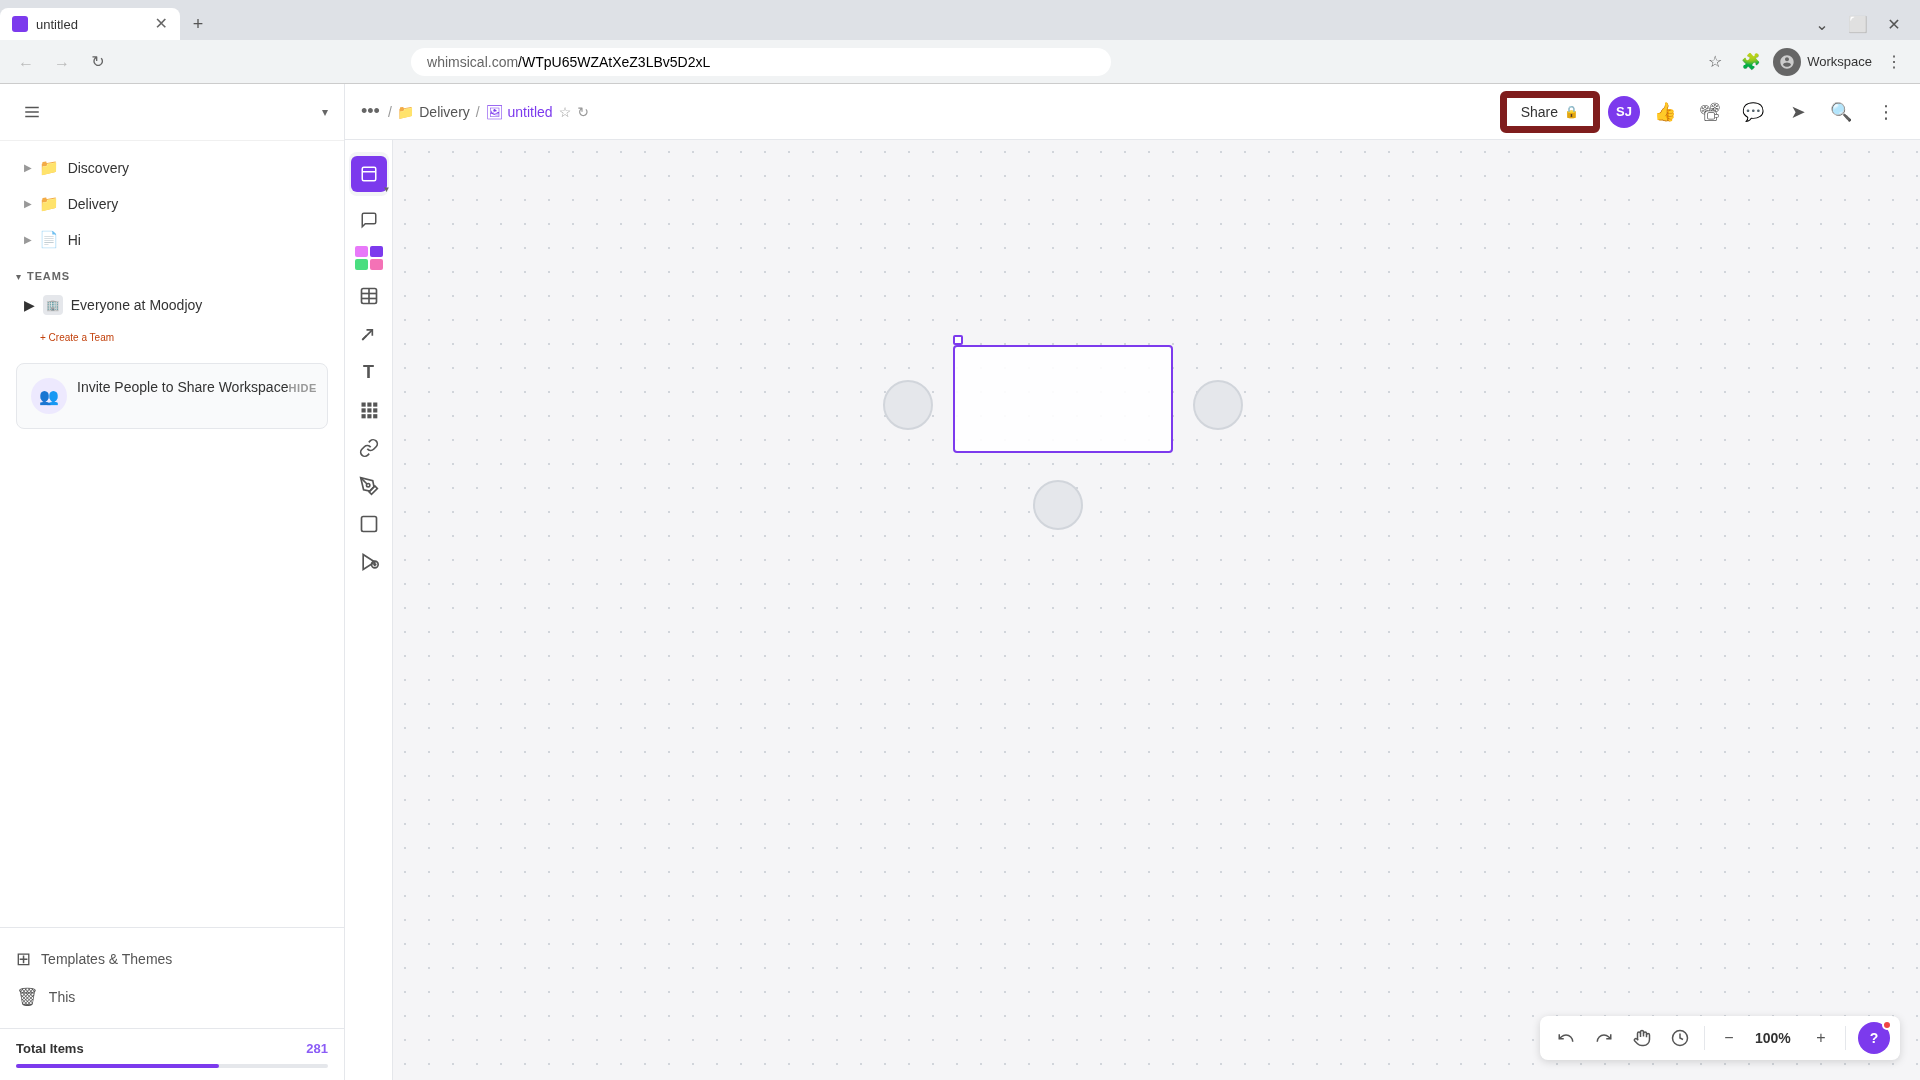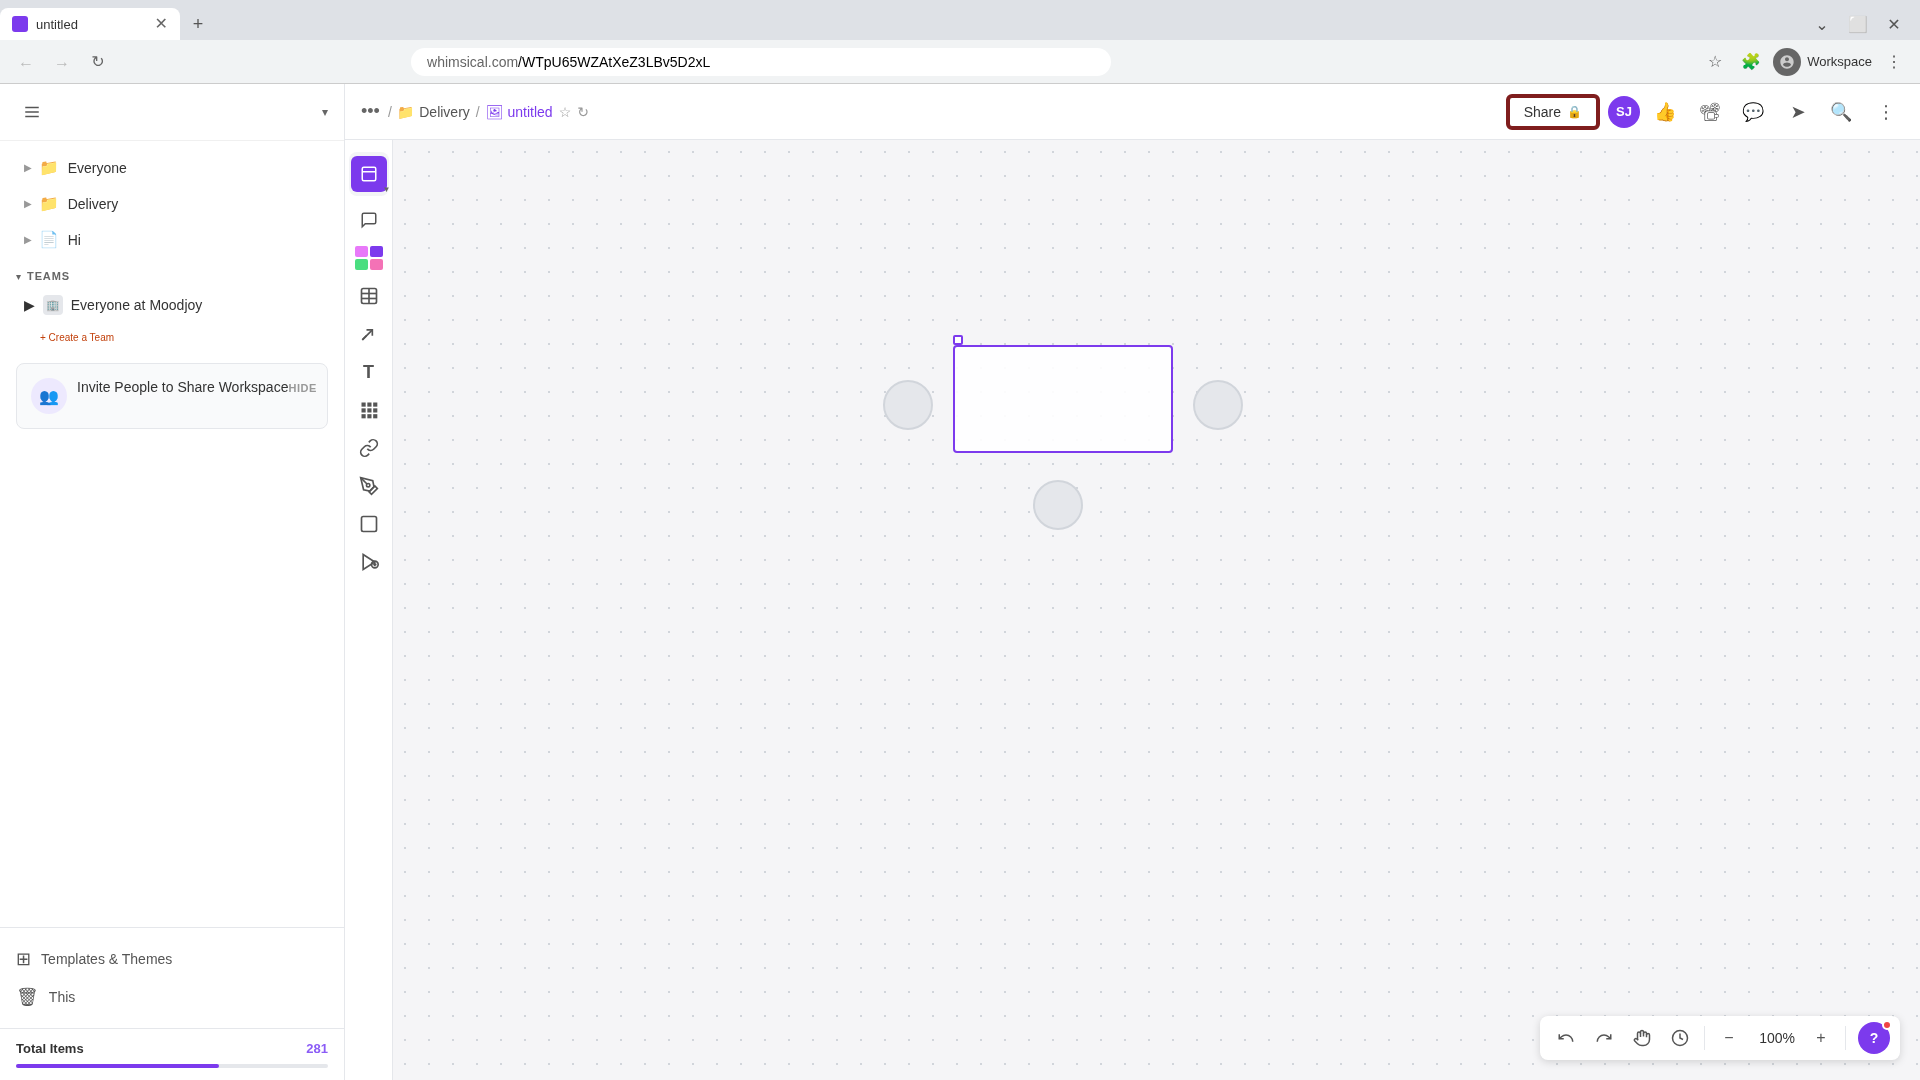--- a/index.html
+++ b/index.html
@@ -78,21 +78,21 @@
     .breadcrumb { display: flex; align-items: center; gap: 6px; font-size: 14px; }
     .breadcrumb-sep { color: #999; }
     .breadcrumb-folder { display: flex; align-items: center; gap: 4px; cursor: pointer; color: #555; }
     .breadcrumb-folder-icon { font-size: 14px; }
     .breadcrumb-current { display: flex; align-items: center; gap: 4px; color: #7c3aed; font-weight: 500; cursor: pointer; }
     .breadcrumb-current-icon { font-size: 14px; }
     .breadcrumb-star { color: #999; font-size: 14px; cursor: pointer; }
     .breadcrumb-refresh { color: #999; font-size: 14px; cursor: pointer; }
 
     .topbar-right { margin-left: auto; display: flex; align-items: center; gap: 8px; }
-    .share-btn { display: flex; align-items: center; gap: 6px; background: #fff; border: 4px solid #7f1d1d; border-radius: 6px; padding: 6px 14px; cursor: pointer; font-size: 14px; font-weight: 500; color: #333; }
+    .share-btn { display: flex; align-items: center; gap: 6px; background: #fff; border: 7px solid #7f1d1d; border-radius: 6px; padding: 6px 14px; cursor: pointer; font-size: 14px; font-weight: 500; color: #333; }
     .share-lock { font-size: 12px; color: #666; }
     .avatar { width: 32px; height: 32px; border-radius: 50%; background: #7c3aed; color: #fff; display: flex; align-items: center; justify-content: center; font-size: 13px; font-weight: 600; cursor: pointer; }
     .icon-btn { width: 36px; height: 36px; display: flex; align-items: center; justify-content: center; border-radius: 6px; cursor: pointer; color: #555; font-size: 18px; }
 
     
     .canvas-wrapper { display: flex; flex: 1; overflow: hidden; position: relative; }
 
     
     .toolbar { width: 48px; background: #fff; border-right: 1px solid #e5e7eb; display: flex; flex-direction: column; align-items: center; padding: 8px 0; gap: 2px; flex-shrink: 0; }
     .tool-group { background: #f3f4f6; border-radius: 8px; padding: 4px; margin: 4px 0; width: 40px; display: flex; flex-direction: column; align-items: center; gap: 2px; }
@@ -108,21 +108,21 @@
 
     
     .diagram-element { position: absolute; }
     .selected-rect { border: 2px solid #7c3aed; border-radius: 4px; background: rgba(255,255,255,0.9); }
     .resize-handle { position: absolute; width: 10px; height: 10px; border: 2px solid #7c3aed; background: #fff; border-radius: 2px; }
     .circle-shape { border-radius: 50%; background: #e5e7eb; border: 2px solid #d1d5db; }
 
     
     .bottom-toolbar { position: absolute; bottom: 20px; right: 20px; display: flex; align-items: center; gap: 6px; background: #fff; border-radius: 8px; padding: 6px 10px; box-shadow: 0 2px 8px rgba(0,0,0,0.15); }
     .bottom-btn { width: 32px; height: 32px; display: flex; align-items: center; justify-content: center; border-radius: 6px; cursor: pointer; color: #555; font-size: 16px; }
-    .zoom-text { font-size: 14px; font-weight: 400; color: #333; padding: 0 4px; min-width: 48px; text-align: right; }
+    .zoom-text { font-size: 14px; font-weight: 700; color: #333; padding: 0 4px; min-width: 48px; text-align: left; }
     .bottom-sep { width: 1px; height: 24px; background: #e5e7eb; margin: 0 2px; }
     .help-btn { width: 32px; height: 32px; background: #7c3aed; border-radius: 50%; display: flex; align-items: center; justify-content: center; color: #fff; font-size: 14px; font-weight: 700; cursor: pointer; margin-left: 4px; position: relative; }
     .help-badge { position: absolute; top: -2px; right: -2px; width: 10px; height: 10px; background: #ef4444; border-radius: 50%; border: 2px solid #fff; }
   </style>
 </head>
 <body>
 
 <div class="browser-chrome">
   <div class="tab-bar">
     <div class="tab">
@@ -174,21 +174,21 @@
       </div>
       <span class="workspace-name"></span>
       <span class="workspace-chevron">▾</span>
     </div>
 
 
     <div class="sidebar-nav">
       <div class="nav-item">
         <span class="chevron">▶</span>
         <span class="folder-icon">📁</span>
-        <span class="label">Everyone</span>
+        <span class="label">Discovery</span>
       </div>
       <div class="nav-item">
         <span class="chevron">▶</span>
         <span class="folder-icon">📁</span>
         <span class="label">Delivery</span>
       </div>
       <div class="nav-item">
         <span class="chevron">▶</span>
         <span class="folder-icon">📄</span>
         <span class="label">Hi</span>

